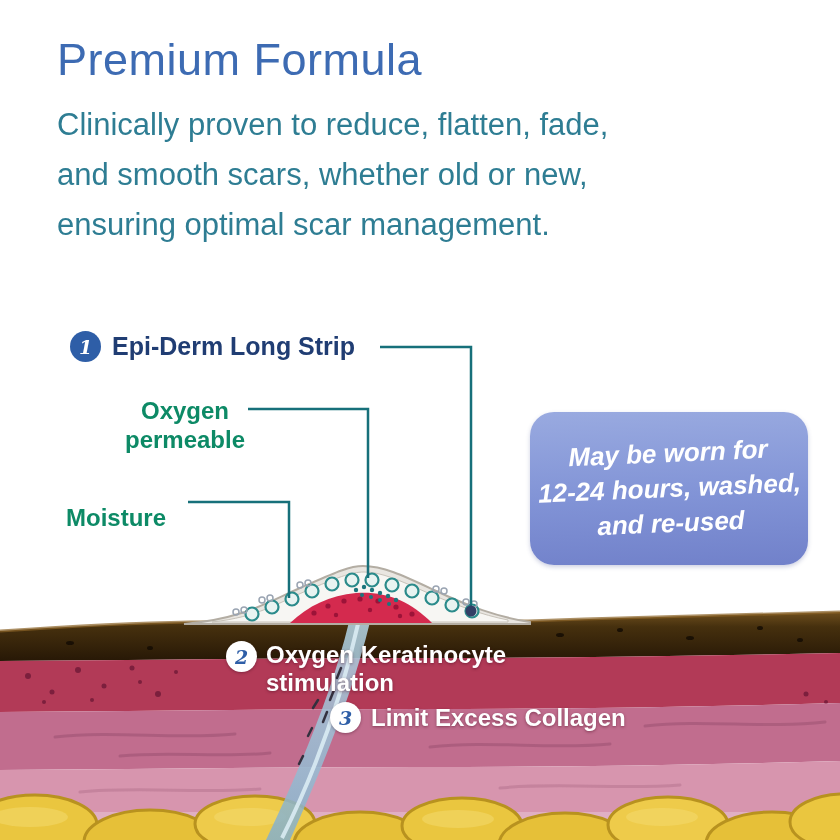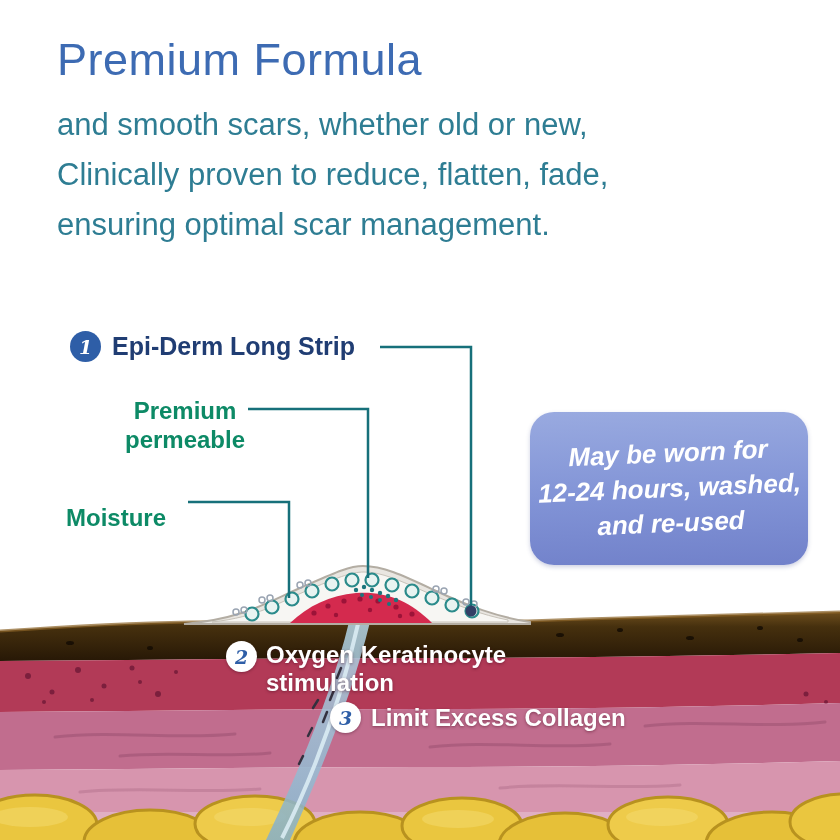--- a/index.html
+++ b/index.html
@@ -197,32 +197,32 @@
       <polyline points="380,347 471,347 471,606"></polyline>
       <polyline points="248,409 368,409 368,578"></polyline>
       <polyline points="188,502 289,502 289,598"></polyline>
     </g>
     <circle cx="471" cy="611" r="5.5" fill="#333f66"></circle>
   </svg>
 
   <h1 class="title">Premium Formula</h1>
 
   <div class="subtitle">
+    <div>Clinically proven to reduce, flatten, fade,</div>
     <div>and smooth scars, whether old or new,</div>
-    <div>Clinically proven to reduce, flatten, fade,</div>
     <div>ensuring optimal scar management.</div>
   </div>
 
   <div class="label1">
     <span class="badge blue">1</span>
     <span class="navy">Epi-Derm Long Strip</span>
   </div>
 
   <div class="green-label oxygen">
-    <div>Premium</div>
+    <div>Oxygen</div>
     <div>permeable</div>
   </div>
 
   <div class="green-label moisture">
     <div>Moisture</div>
   </div>
 
   <div class="callout">
     <div class="callout-inner">
       <div>May be worn for</div>

